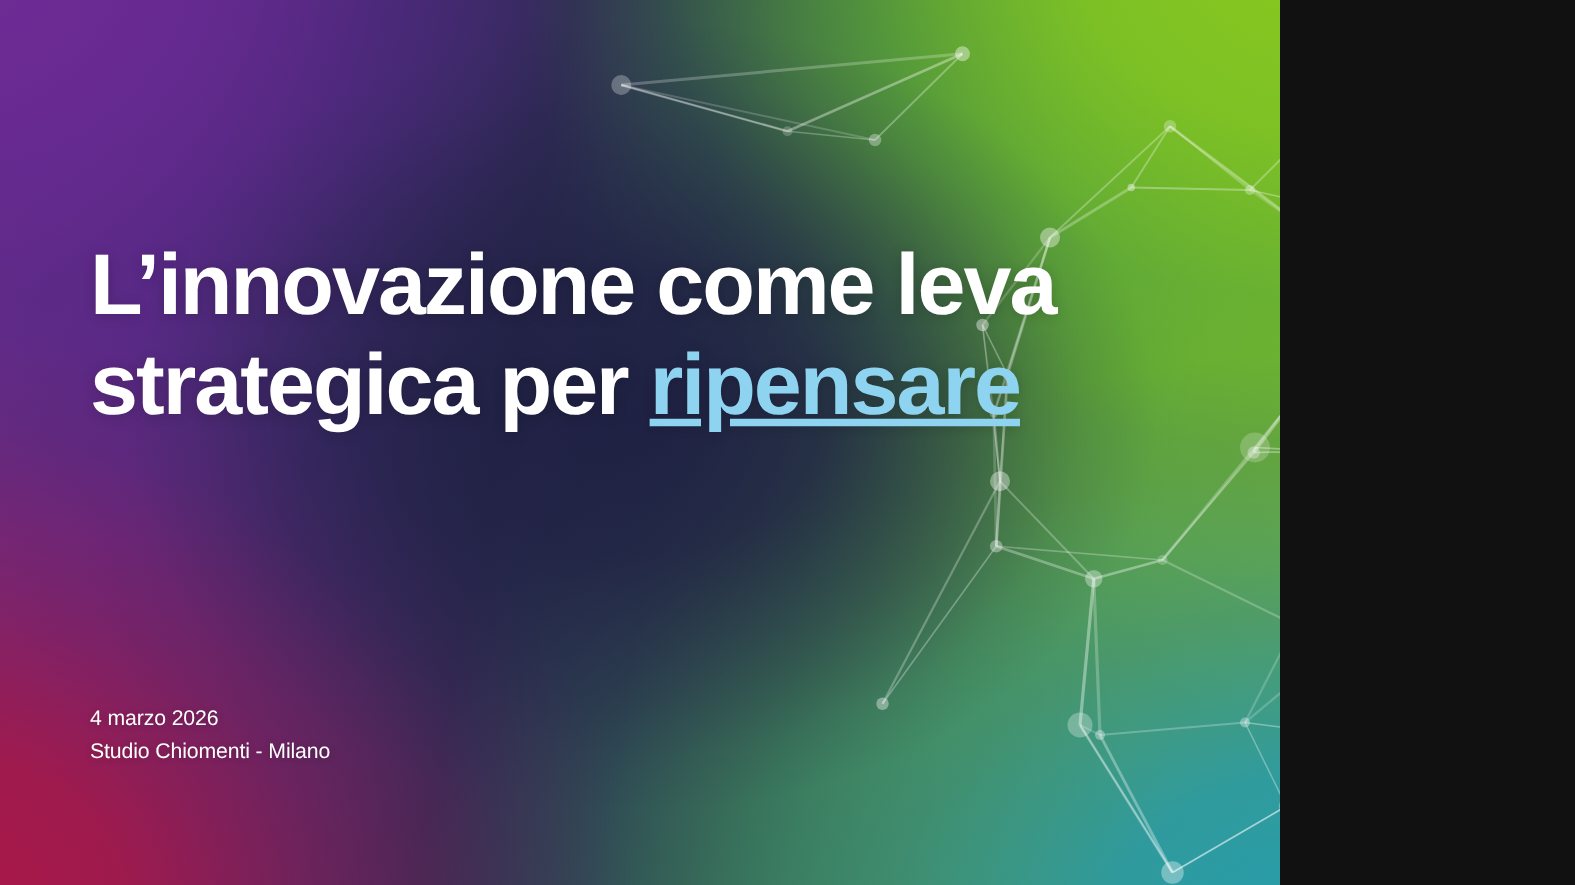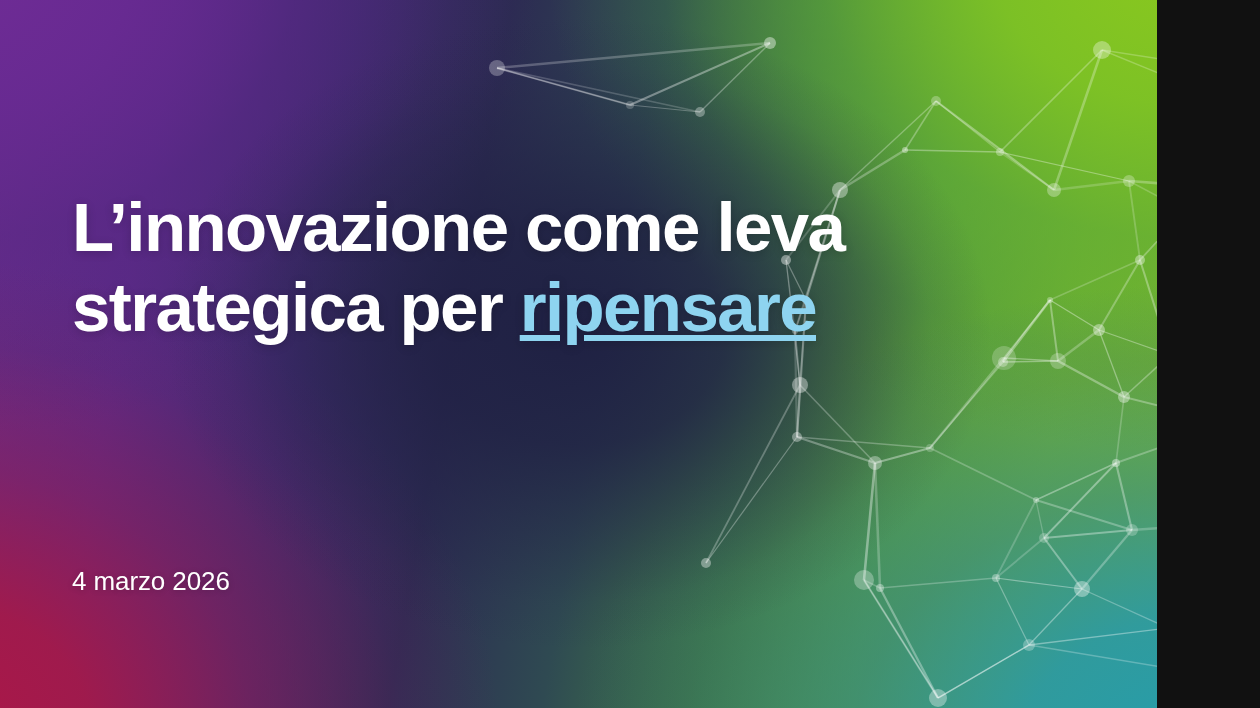--- a/index.html
+++ b/index.html
@@ -2,26 +2,25 @@
 <html><head>
 <meta charset="utf-8">
 <style>
   html, body {
     margin: 0;
     padding: 0;
     background: #111;
   }
   #slide {
     position: relative;
-    width: 1127px;
+    width: 1024px;
     height: 708px;
     overflow: hidden;
     font-family: "Liberation Sans", sans-serif;
     background-color: #be185d;
-    padding-left: 30px;
   }
 
   
   .grad {
     position: absolute;
     inset: 0;
     pointer-events: none;
   }
   
   .grad-base {
@@ -126,21 +125,21 @@
     letter-spacing: -0.2px;
     color: #ffffff;
     text-shadow: 0 1px 6px rgba(0,0,0,0.20);
   }
 
   .meta {
     position: absolute;
     top: 562px;
     left: 0;
     color: #ffffff;
-    font-size: 26px;
+    font-size: 17px;
     line-height: 1.52;
     font-weight: 400;
     letter-spacing: -0.1px;
     text-shadow: 0 1px 6px rgba(0,0,0,0.20);
   }
   .meta .meta-line { display: block; }
 </style>
 </head>
 <body>
 
@@ -315,16 +314,17 @@
     <h1 class="headline">
       <span>L’innovazione come leva</span>
       <br>
       <span>strategica per </span><span class="accent">ripensare</span>
       <br>
     </h1>
 
 
     <div class="meta">
       <span class="meta-line">4 marzo 2026</span>
+      <span class="meta-line">Studio Chiomenti - Milano</span>
     </div>
 
   </div>
 </div>
 
 </body></html>

